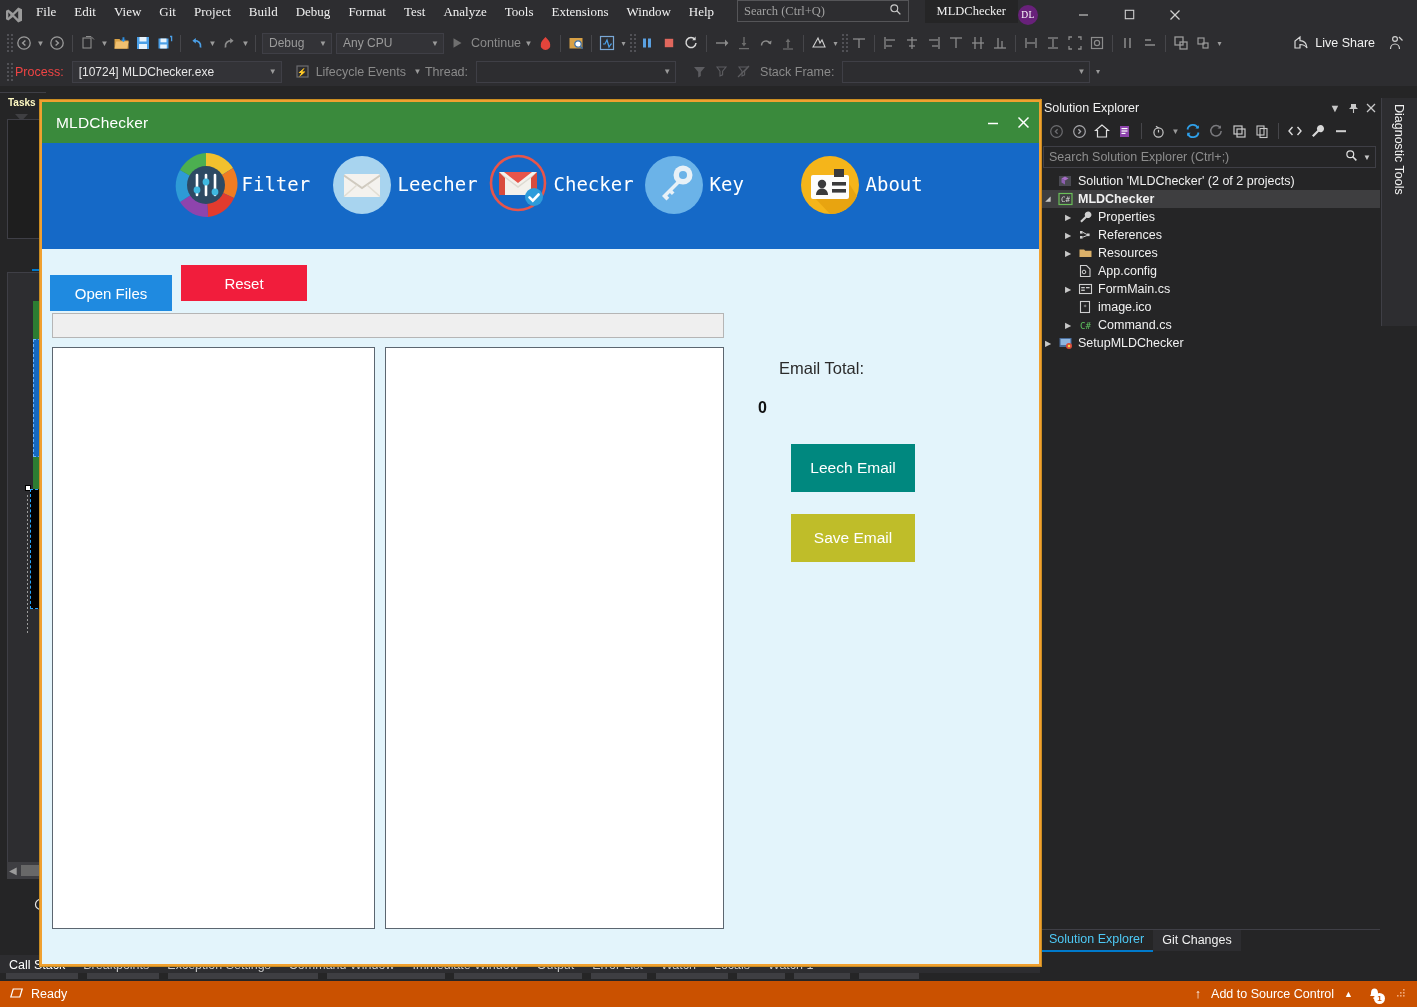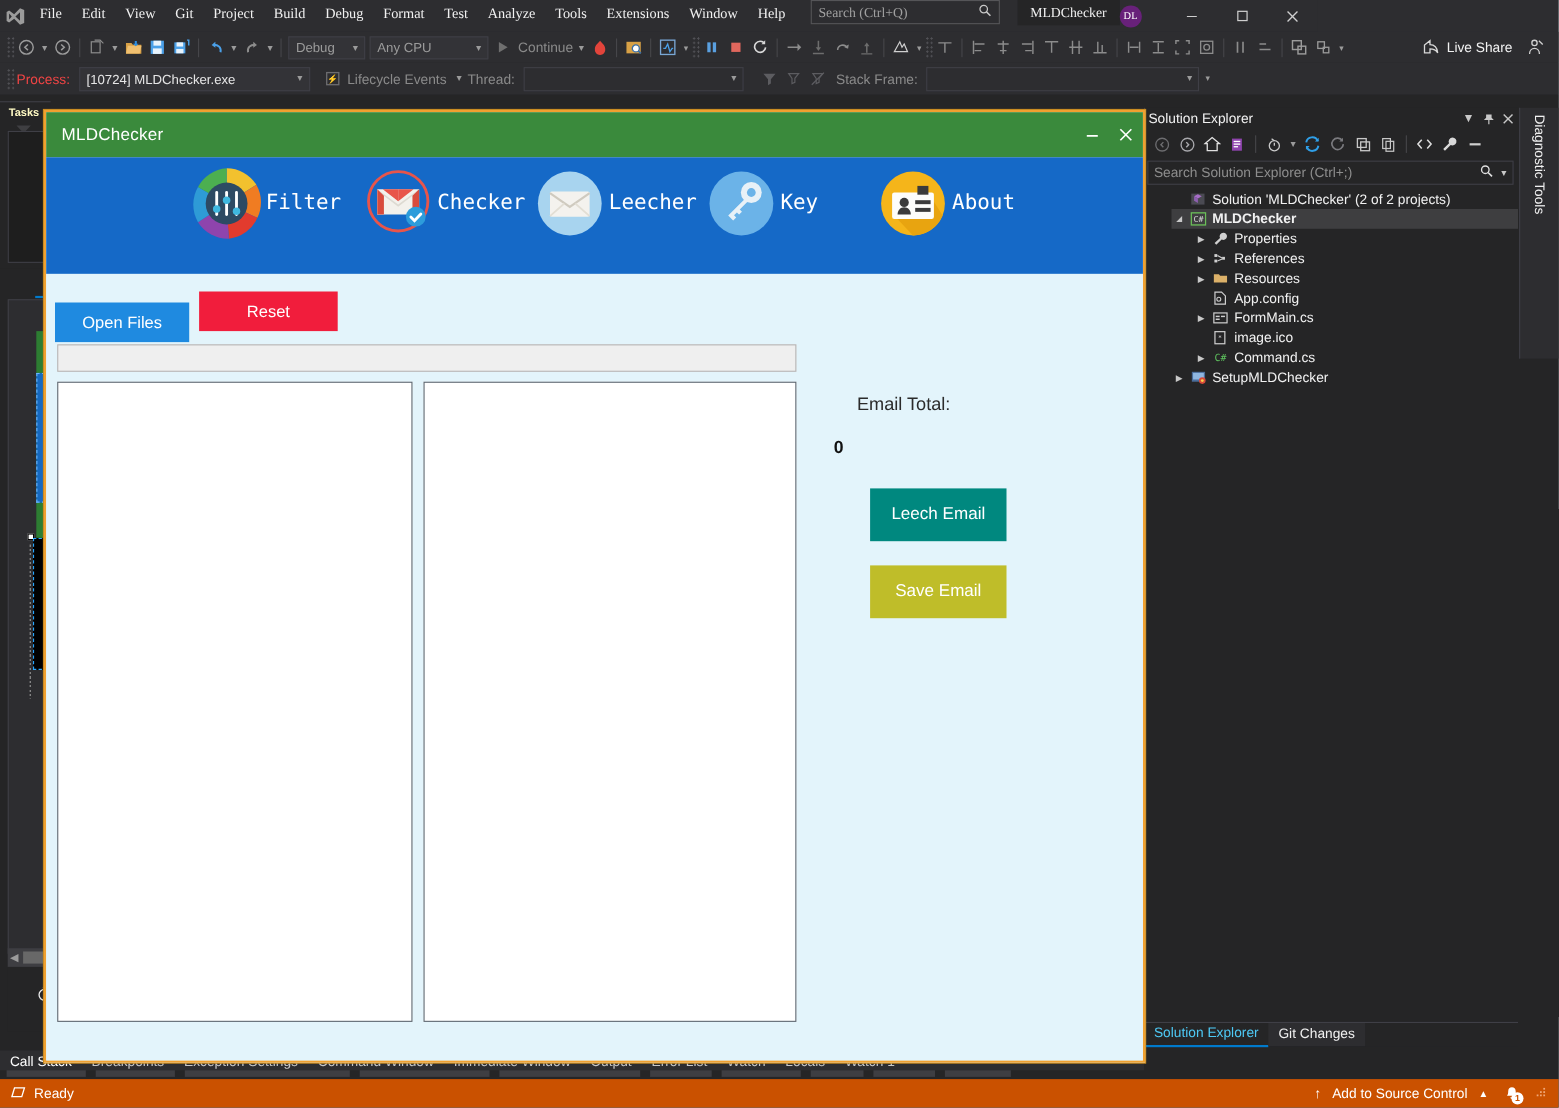--- a/index.html
+++ b/index.html
@@ -122,21 +122,21 @@
      background:radial-gradient(circle at 2px 9px, #4a4a4f 1px, transparent 1px); background-size:4px 4px; }
   .solex-hb{ width:18px;height:18px;display:flex;align-items:center;justify-content:center;color:#c8c8c8;font-size:11px; }
   #solex-toolbar{ height:26px; display:flex; align-items:center; padding-left:4px; gap:1px; }
   .sx-ico{ width:22px;height:22px;display:flex;align-items:center;justify-content:center; }
   .sx-sep{ width:1px;height:16px;background:#46464a;margin:0 4px; }
   #solex-search{
     height:22px; margin:2px 4px 0 2px; border:1px solid #3f3f46; background:#252526;
     display:flex; align-items:center; padding:0 4px 0 5px;
   }
   #solex-search .ph{ flex:1; color:#8d8d8d; font-size:12.5px; }
-  #tree{ margin-top:4px;padding-left:24px; }
+  #tree{ margin-top:4px; }
   .trow{ height:18px; display:flex; align-items:center; font-size:12.5px; color:#f1f1f1; white-space:nowrap; }
   .trow.sel{ background:#3e3e40; }
   .exp{ width:14px; text-align:center; color:#c8c8c8; font-size:8px; flex:none; }
   .tico{ width:20px; display:flex; align-items:center; justify-content:center; flex:none; }
   .tlbl{ padding-left:3px; }
   .bold{ font-weight:bold; }
   
   #solex-foot{
     position:absolute; left:1040px; top:929px; width:340px; height:22px; background:#252526;
     display:flex; align-items:center; border-top:1px solid #3f3f46;
@@ -928,44 +928,44 @@
           <circle cx="36" cy="33" r="3.4" fill="#3fb8e0"></circle>
           <circle cx="45" cy="43" r="3.4" fill="#3fb8e0"></circle>
         </svg>
       </div>
       <span class="navlabel">Filter</span>
     </div>
 
     <div class="navitem">
       <div class="navicon">
         <svg width="72" height="72" viewBox="0 0 72 72">
+          <circle cx="36" cy="36" r="29" fill="#a8d4ef"></circle>
+          <rect x="18" y="25" width="36" height="23" rx="1.5" fill="#f4f2ee"></rect>
+          <path d="M18 26.5 36 39l18-12.5" fill="none" stroke="#cfcabf" stroke-width="2"></path>
+          <path d="M18 47.5 31 36M54 47.5 41 36" fill="none" stroke="#e2ded4" stroke-width="1.6"></path>
+        </svg>
+      </div>
+      <span class="navlabel">Leecher</span>
+    </div>
+
+    <div class="navitem">
+      <div class="navicon">
+        <svg width="72" height="72" viewBox="0 0 72 72">
           <circle cx="36" cy="34" r="27" fill="none" stroke="#e8554a" stroke-width="2.6"></circle>
           <path d="M17 23h38v23H17z" fill="#f3f1ec"></path>
           <path d="M17 23v23h6V29l13 10 13-10v17h6V23l-19 14z" fill="#dddad2"></path>
           <path d="M17 23h5l14 11V23z" fill="#e8554a"></path>
           <path d="M55 23h-5L36 34V23z" fill="#e8554a"></path>
           <path d="M17 23v23h6V29z" fill="#d94b3d"></path>
           <path d="M55 23v23h-6V29z" fill="#d94b3d"></path>
           <circle cx="52" cy="48" r="9" fill="#2d9cdb"></circle>
           <path d="M47.5 48.3 50.8 51.6 56.6 45.5" stroke="#fff" stroke-width="2.6" fill="none" stroke-linecap="round"></path>
         </svg>
       </div>
       <span class="navlabel">Checker</span>
-    </div>
-
-    <div class="navitem">
-      <div class="navicon">
-        <svg width="72" height="72" viewBox="0 0 72 72">
-          <circle cx="36" cy="36" r="29" fill="#a8d4ef"></circle>
-          <rect x="18" y="25" width="36" height="23" rx="1.5" fill="#f4f2ee"></rect>
-          <path d="M18 26.5 36 39l18-12.5" fill="none" stroke="#cfcabf" stroke-width="2"></path>
-          <path d="M18 47.5 31 36M54 47.5 41 36" fill="none" stroke="#e2ded4" stroke-width="1.6"></path>
-        </svg>
-      </div>
-      <span class="navlabel">Leecher</span>
     </div>
 
     <div class="navitem">
       <div class="navicon">
         <svg width="72" height="72" viewBox="0 0 72 72">
           <circle cx="36" cy="36" r="29" fill="#6bb3e8"></circle>
           <g fill="#e8f1f7">
             <circle cx="45" cy="26" r="9.5"></circle>
             <circle cx="45" cy="26" r="4" fill="#6bb3e8"></circle>
             <path d="M40 31 24 47l4.5 4.5 2.8-2.8-2-2 2.6-2.6 2 2 2.6-2.6-2-2 10.2-10.2z"></path>

